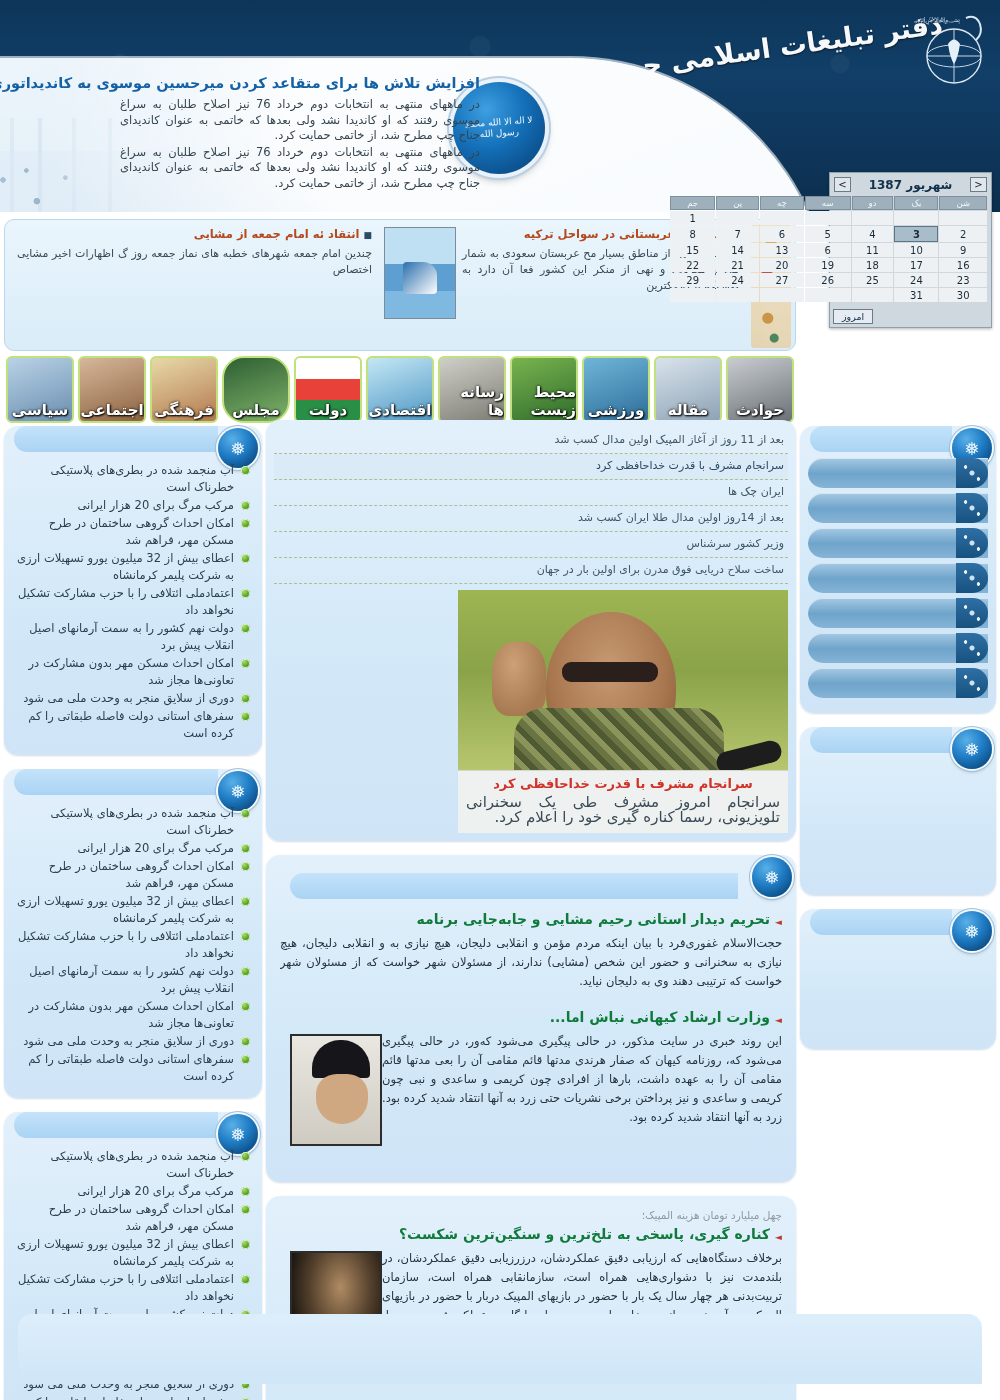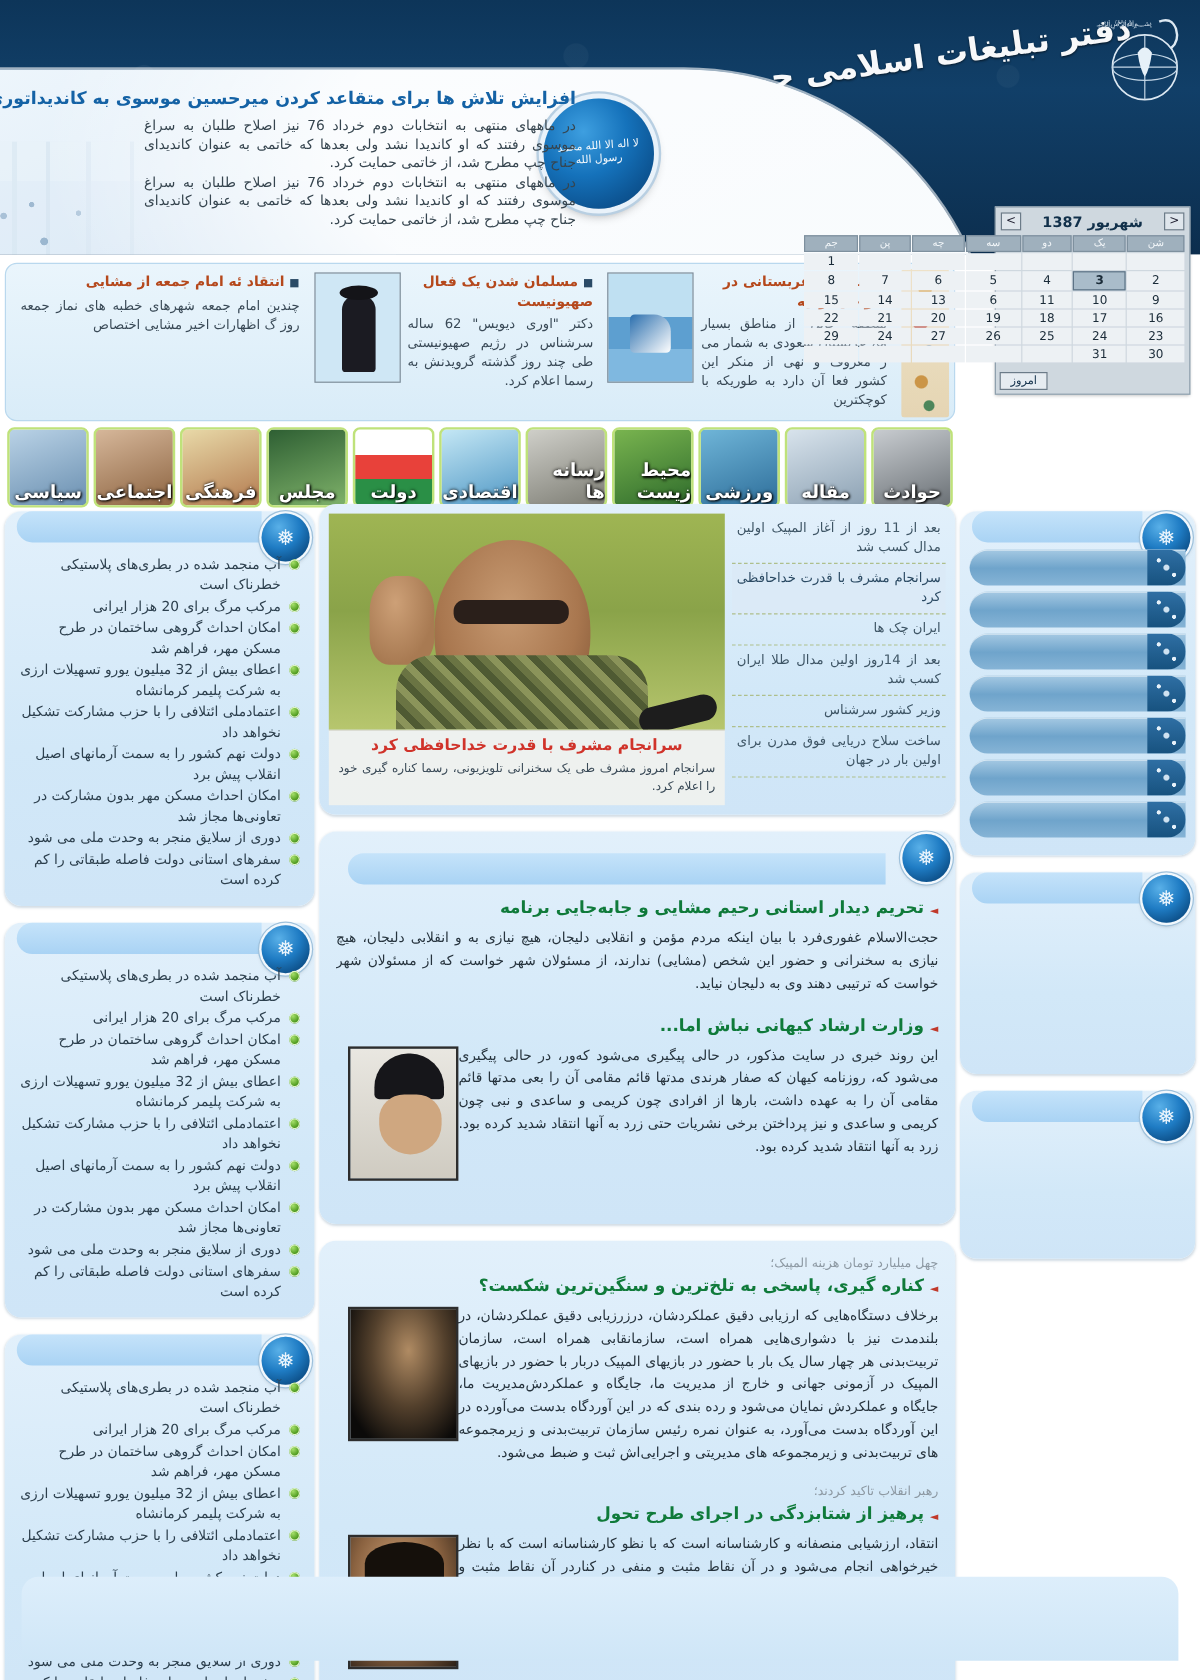--- a/index.html
+++ b/index.html
@@ -170,21 +170,21 @@
     overflow:hidden; cursor:pointer;
   }
   .cat-label{
     position:absolute; inset:0; display:flex; align-items:flex-end; justify-content:center;
     color:#ffffff; font-size:15px; font-weight:bold; padding-bottom:2px;
     text-shadow: 0 0 3px #000, 1px 1px 2px #000;
   }
   .c1{ background:linear-gradient(160deg,#b9d2e6,#6a8fb0); }
   .c2{ background:linear-gradient(160deg,#d6b79a,#8c6340); }
   .c3{ background:linear-gradient(160deg,#e8d9a8,#b37a4f); }
-  .c4{ background:linear-gradient(160deg,#2e5f33,#7fb26a); }
+  .c4{ background:linear-gradient(160deg,#2e5f33,#7fb26a);border-radius:22px; }
   .c5{ background:linear-gradient(160deg,#cfcfc9,#7d7d74); }
   .c6{ background:linear-gradient(180deg,#ffffff 0 33%, #e8413a 33% 66%, #2a8f46 66% 100%); }
   .c7{ background:linear-gradient(160deg,#c4e7f5,#4f97c4); }
   .c9{ background:linear-gradient(160deg,#6fb5d8,#2e6e9a); }
   .c10{ background:linear-gradient(160deg,#79b44f,#2f6c2c); }
   .c11{ background:linear-gradient(160deg,#d8e3ec,#8da2b4); }
   .c12{ background:linear-gradient(160deg,#c8ccd0,#6b7176); }
 
   
   .panel{
@@ -213,21 +213,21 @@
     padding-right:16px; text-align:right; margin-bottom:1px;
   }
   .news-list li .dot{
     position:absolute; right:0; top:4px; width:9px; height:9px; border-radius:50%;
     background: radial-gradient(circle at 35% 30%, #a6e06a 0%, #4f9b1f 60%, #2f6a10 100%);
     box-shadow:inset 0 0 0 1px #dff3c9;
   }
 
   
   .center-col{ position:absolute; left:266px; top:420px; width:530px; }
-  .feature-panel{ padding:8px; display:flex; gap:6px; margin-bottom:14px; }
+  .feature-panel{ padding:8px; display:flex; flex-direction:column; gap:6px; margin-bottom:14px; }
   .feature-photo{ width:330px; position:relative; }
   .fp-img{
     width:330px; height:180px; overflow:hidden; position:relative;
     background: linear-gradient(180deg,#9fb553 0%, #8aa349 45%, #b7c66e 100%);
   }
   .fp-img .face{
     position:absolute; left:88px; top:22px; width:130px; height:150px; border-radius:50% 50% 46% 46%;
     background: radial-gradient(ellipse at 48% 38%, #c79a72 0%, #a9774f 60%, #7d5334 100%);
   }
   .fp-img .glasses{
@@ -244,21 +244,21 @@
     background: radial-gradient(ellipse at 40% 30%, #cda077 0%, #a87a52 70%);
   }
   .fp-img .mic{
     position:absolute; right:6px; bottom:2px; width:66px; height:22px;
     background:#1d1d1d; border-radius:11px; transform:rotate(-14deg);
   }
   .fp-caption{
     background: rgba(242,242,238,.86); padding:4px 8px 8px; border-top:1px solid #d6d6cd;
   }
   .fp-cap-title{ color:#d0332a; font-size:13px; font-weight:bold; line-height:18px; text-align:center; }
-  .fp-cap-body{ color:#3a4a57; font-size:10px; line-height:15px; text-align:justify; margin-top:2px; }
+  .fp-cap-body{ color:#3a4a57; font-size:15px; line-height:15px; text-align:justify; margin-top:2px; }
   .feature-links{ flex:1; padding-top:0; }
   .fl-item{
     font-size:11px; line-height:16px; color:#3e5565; text-align:justify;
     padding:4px 4px 5px; border-bottom:1px dashed #aebf8c; cursor:pointer;
   }
   .fl-item:first-child{ border-top:none; }
   .fl-item.active{ background:#dbeaf7; color:#2b4a63; }
 
   
   .article-panel{ padding:12px 14px 16px; margin-bottom:14px; }
@@ -433,27 +433,20 @@
     <div class="tn-items" id="top-news-items">
         <div class="tn-item">
           <div class="tn-text">
             <div class="tn-title"><span class="bullet">■</span> شاهزاده عربستانی در سواحل ترکیه</div>
             <div class="tn-body">منطقه "حائل" از مناطق بسیار مح عربستان سعودی به شمار می ر معروف و نهی از منکر این کشور فعا آن دارد به طوریکه با کوچکترین</div>
           </div>
           <div class="tn-thumb thumb-ski"></div>
         </div>
         <div class="tn-item">
           <div class="tn-text">
-            <div class="tn-title"><span class="bullet">■</span> مسلمان شدن یک فعال صهیونیست</div>
-            <div class="tn-body">دکتر "اوری دیویس" 62 ساله سرشناس در رژیم صهیونیستی طی چند روز گذشته گرویدنش به رسما اعلام کرد.</div>
-          </div>
-          <div class="tn-thumb thumb-coat"></div>
-        </div>
-        <div class="tn-item">
-          <div class="tn-text">
             <div class="tn-title"><span class="bullet">■</span> انتقاد ئه امام جمعه از مشایی</div>
             <div class="tn-body">چندین امام جمعه شهرهای خطبه های نماز جمعه روز گ اظهارات اخیر مشایی اختصاص</div>
           </div>
         </div>
       </div>
   </div>
 
   <div class="cats" id="category-tiles">
       <div class="cat c1">
         <div class="cat-label">سیاسی</div>

